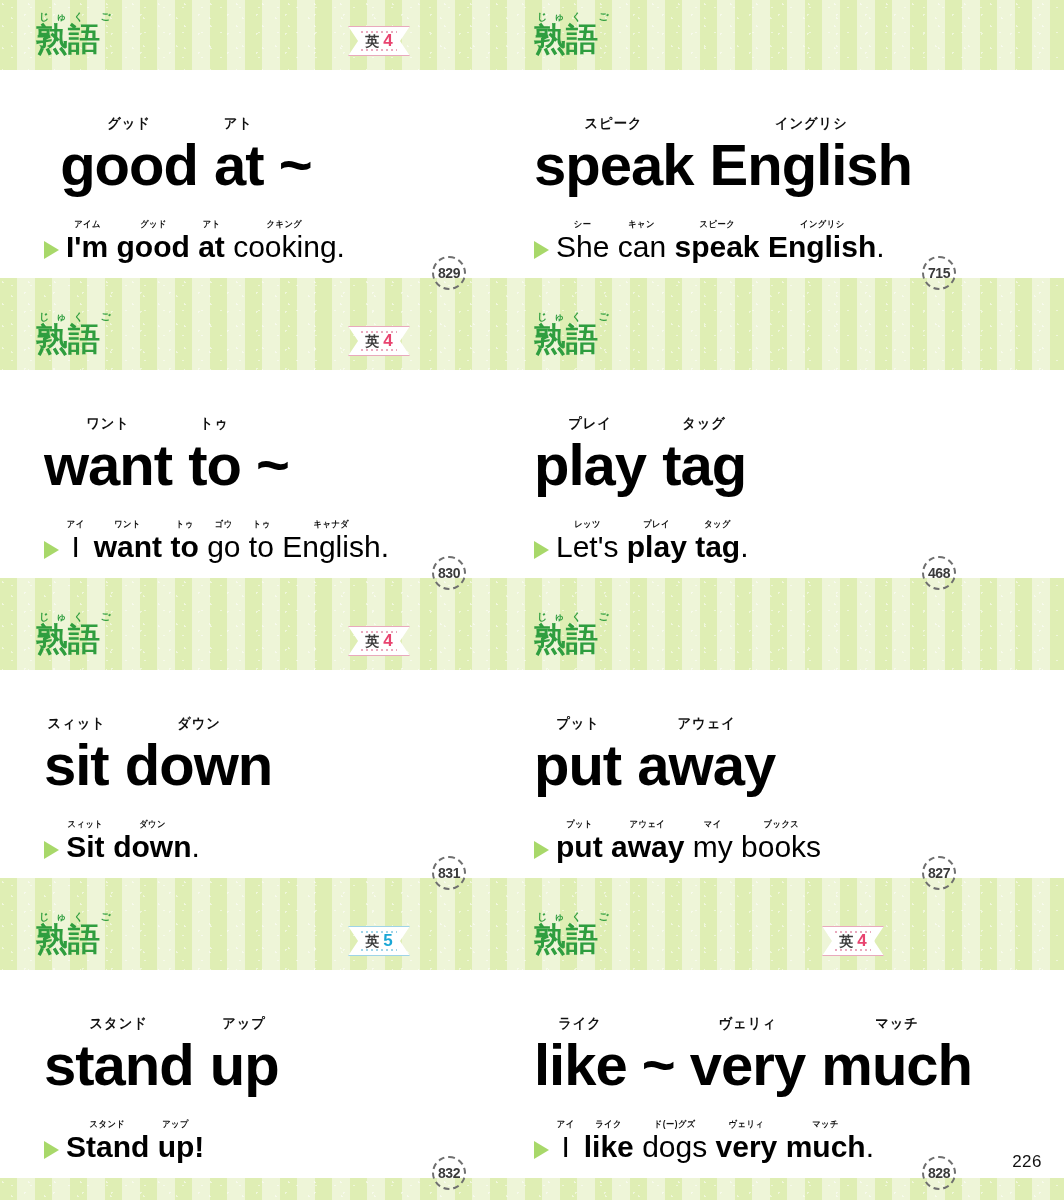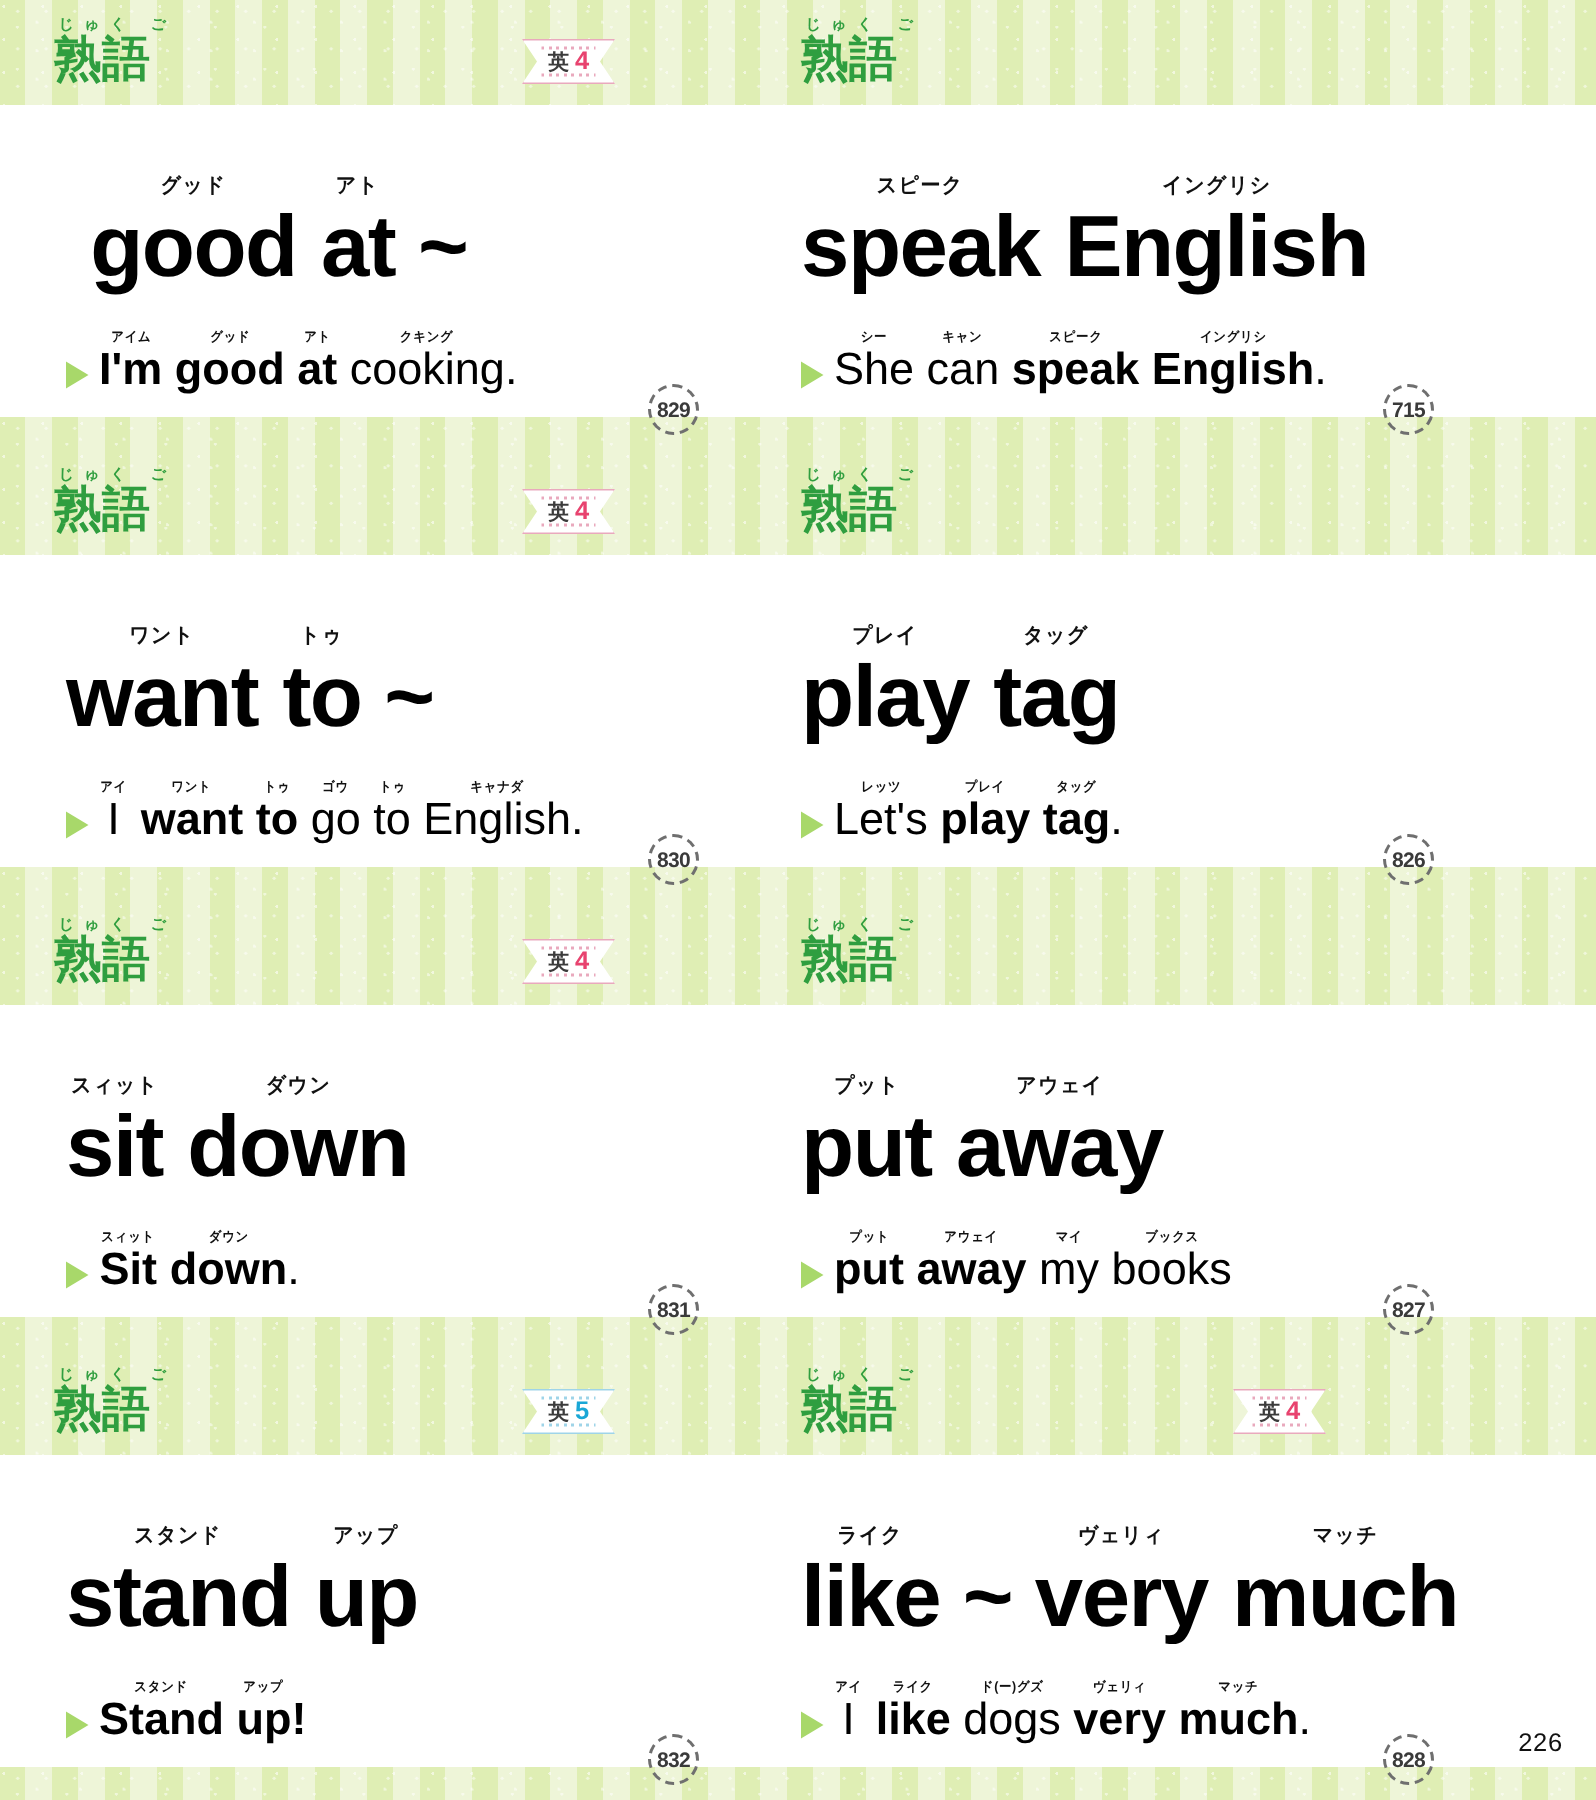--- a/index.html
+++ b/index.html
@@ -568,21 +568,21 @@
                   <span class="ruby">タッグ</span>
                   <span class="word b">tag</span>
                 </span>
                 <span class="ex-tok">
                   <span class="ruby blank">&nbsp;</span>
                   <span class="word">.</span>
                 </span>
               </div>
             </div>
           </div>
-          <div class="num-bubble">826</div>
+          <div class="num-bubble">468</div>
         </div>
       </div>
       <div class="row" style="top: 600px;">
         <div class="card left">
           <div class="card-header">
             <div class="jukugo">
               <span class="furi">じゅく ご</span>
               <span class="kanji">熟語</span>
             </div>
             <div class="ribbon pink">

